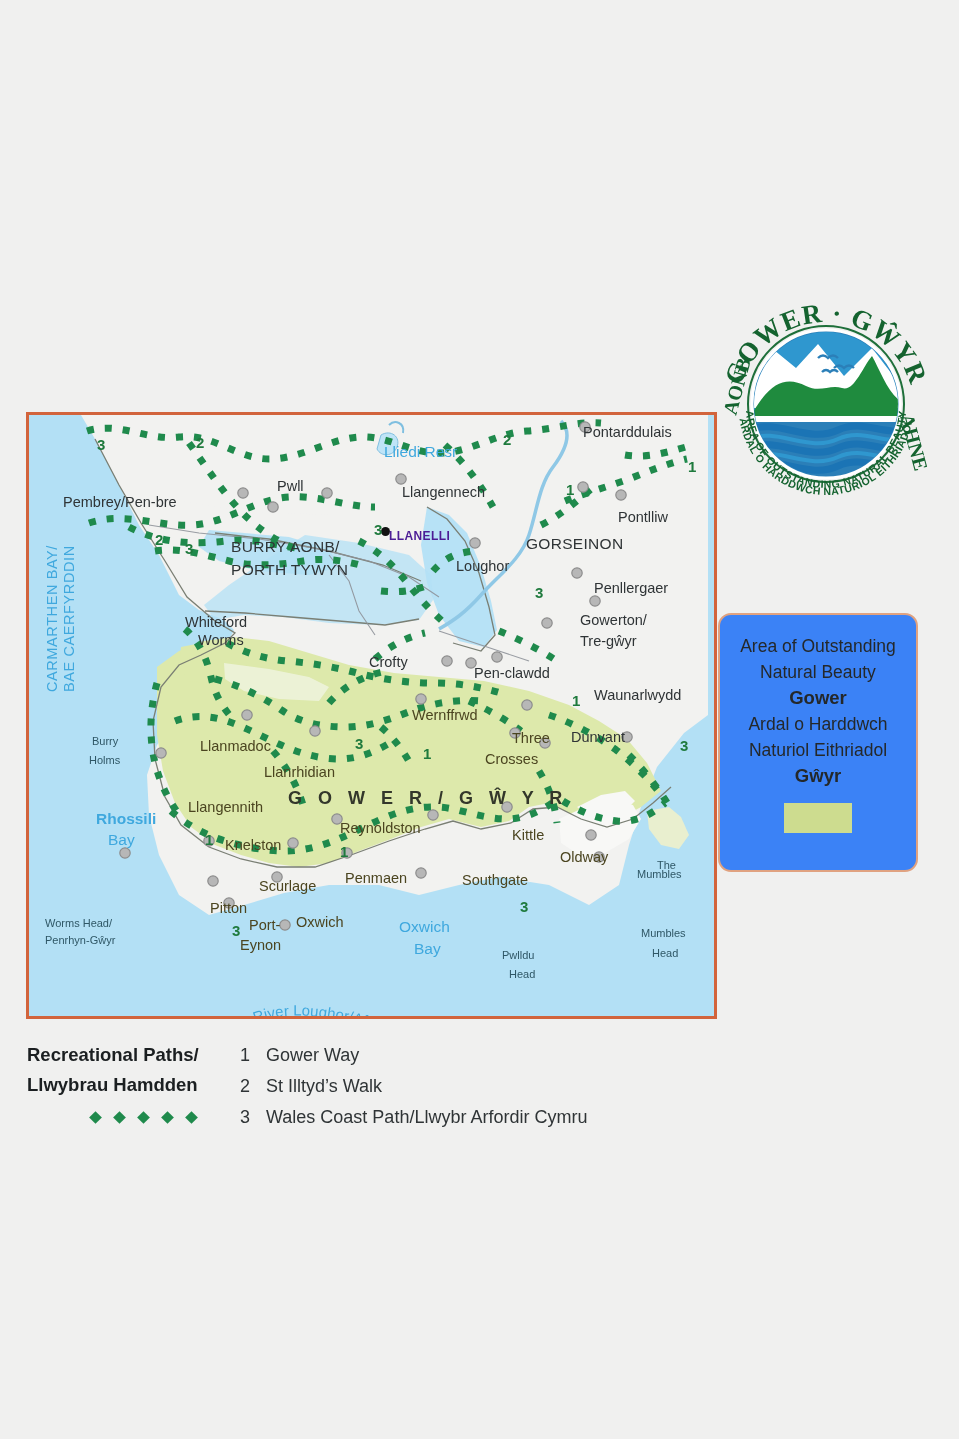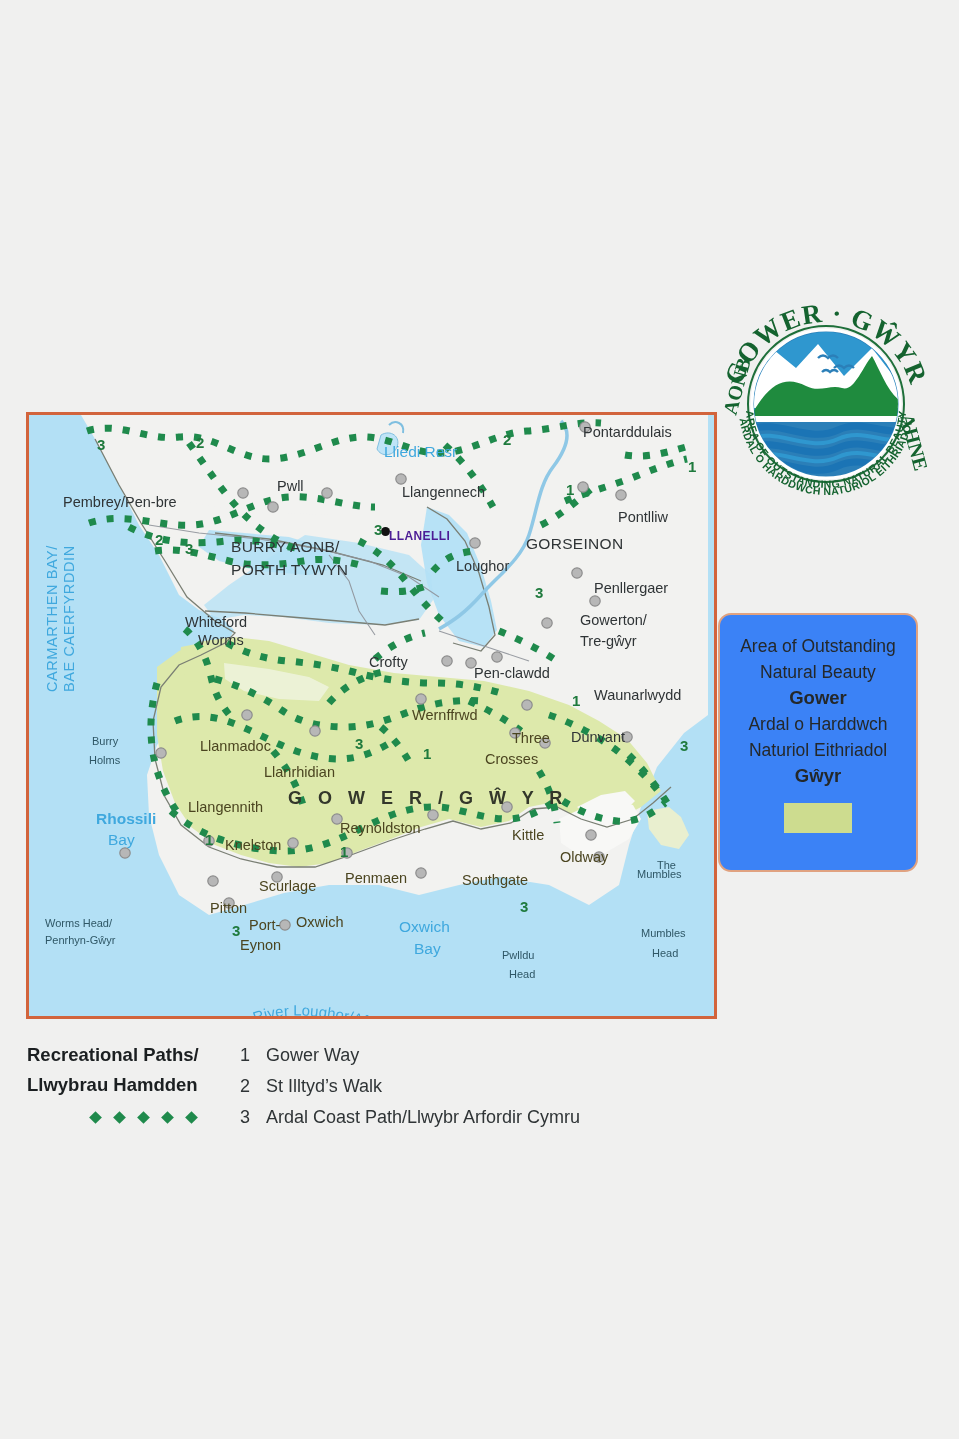--- a/index.html
+++ b/index.html
@@ -402,18 +402,18 @@
         <div class="path-row">
           <span class="path-num">1</span>
           <span class="path-name">Gower Way</span>
         </div>
         <div class="path-row">
           <span class="path-num">2</span>
           <span class="path-name">St Illtyd’s Walk</span>
         </div>
         <div class="path-row">
           <span class="path-num">3</span>
-          <span class="path-name">Ardal Coast Path/Llwybr Arfordir Cymru</span>
+          <span class="path-name">Wales Coast Path/Llwybr Arfordir Cymru</span>
         </div>
       </div>
   </div>
 
 </div>
 
 </body></html>

